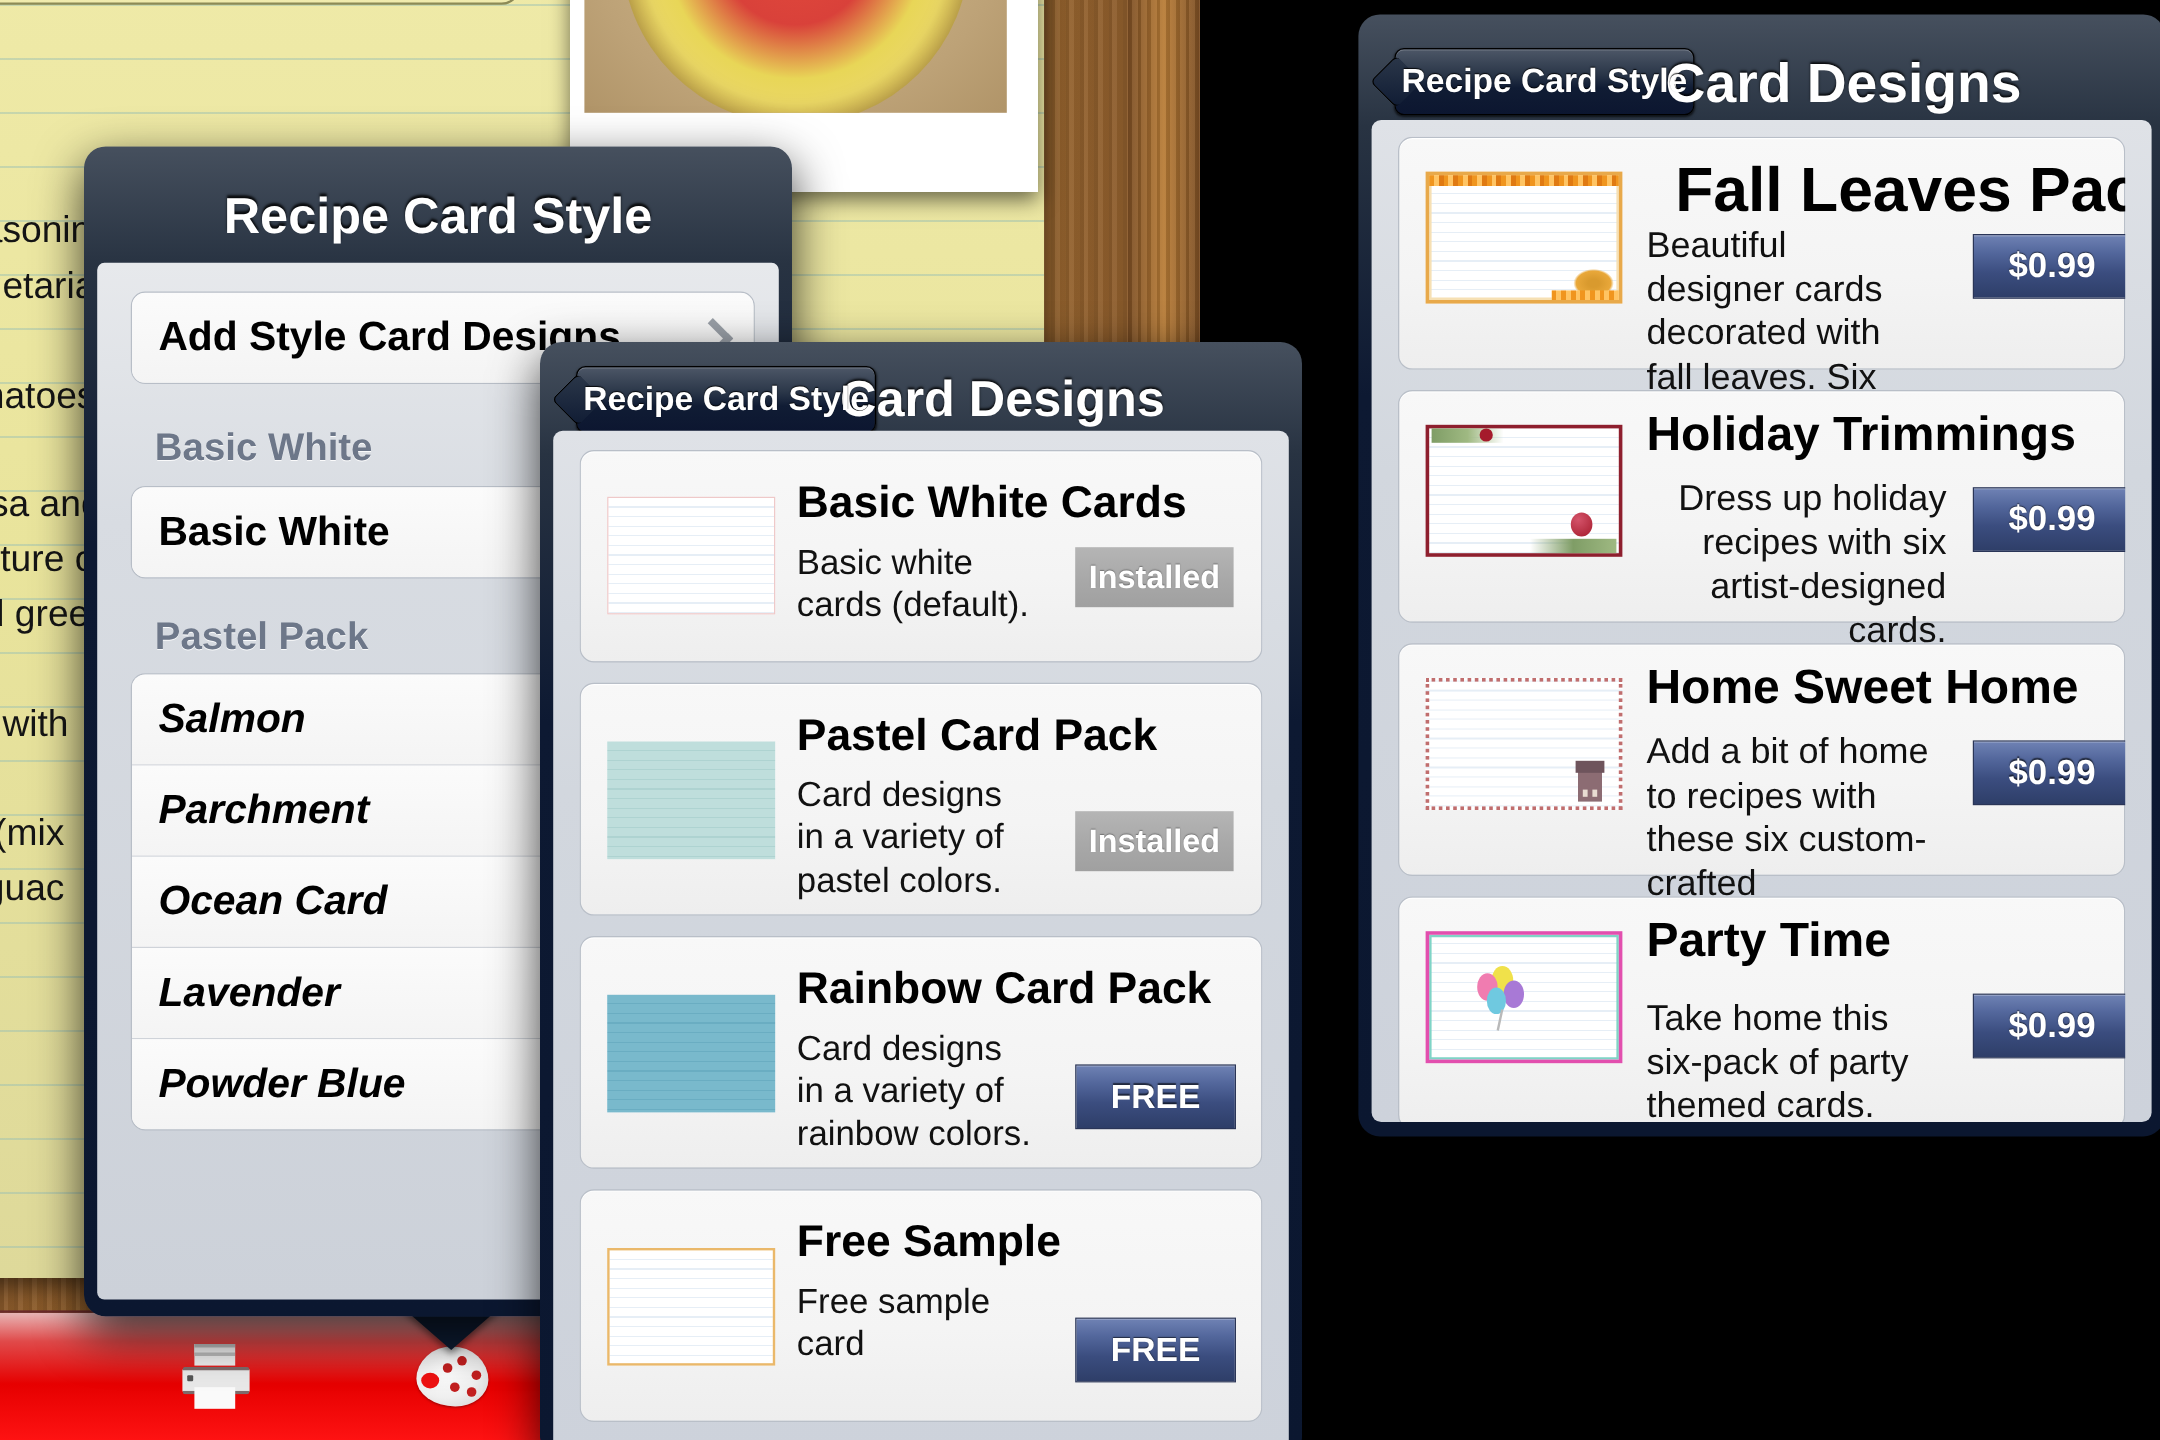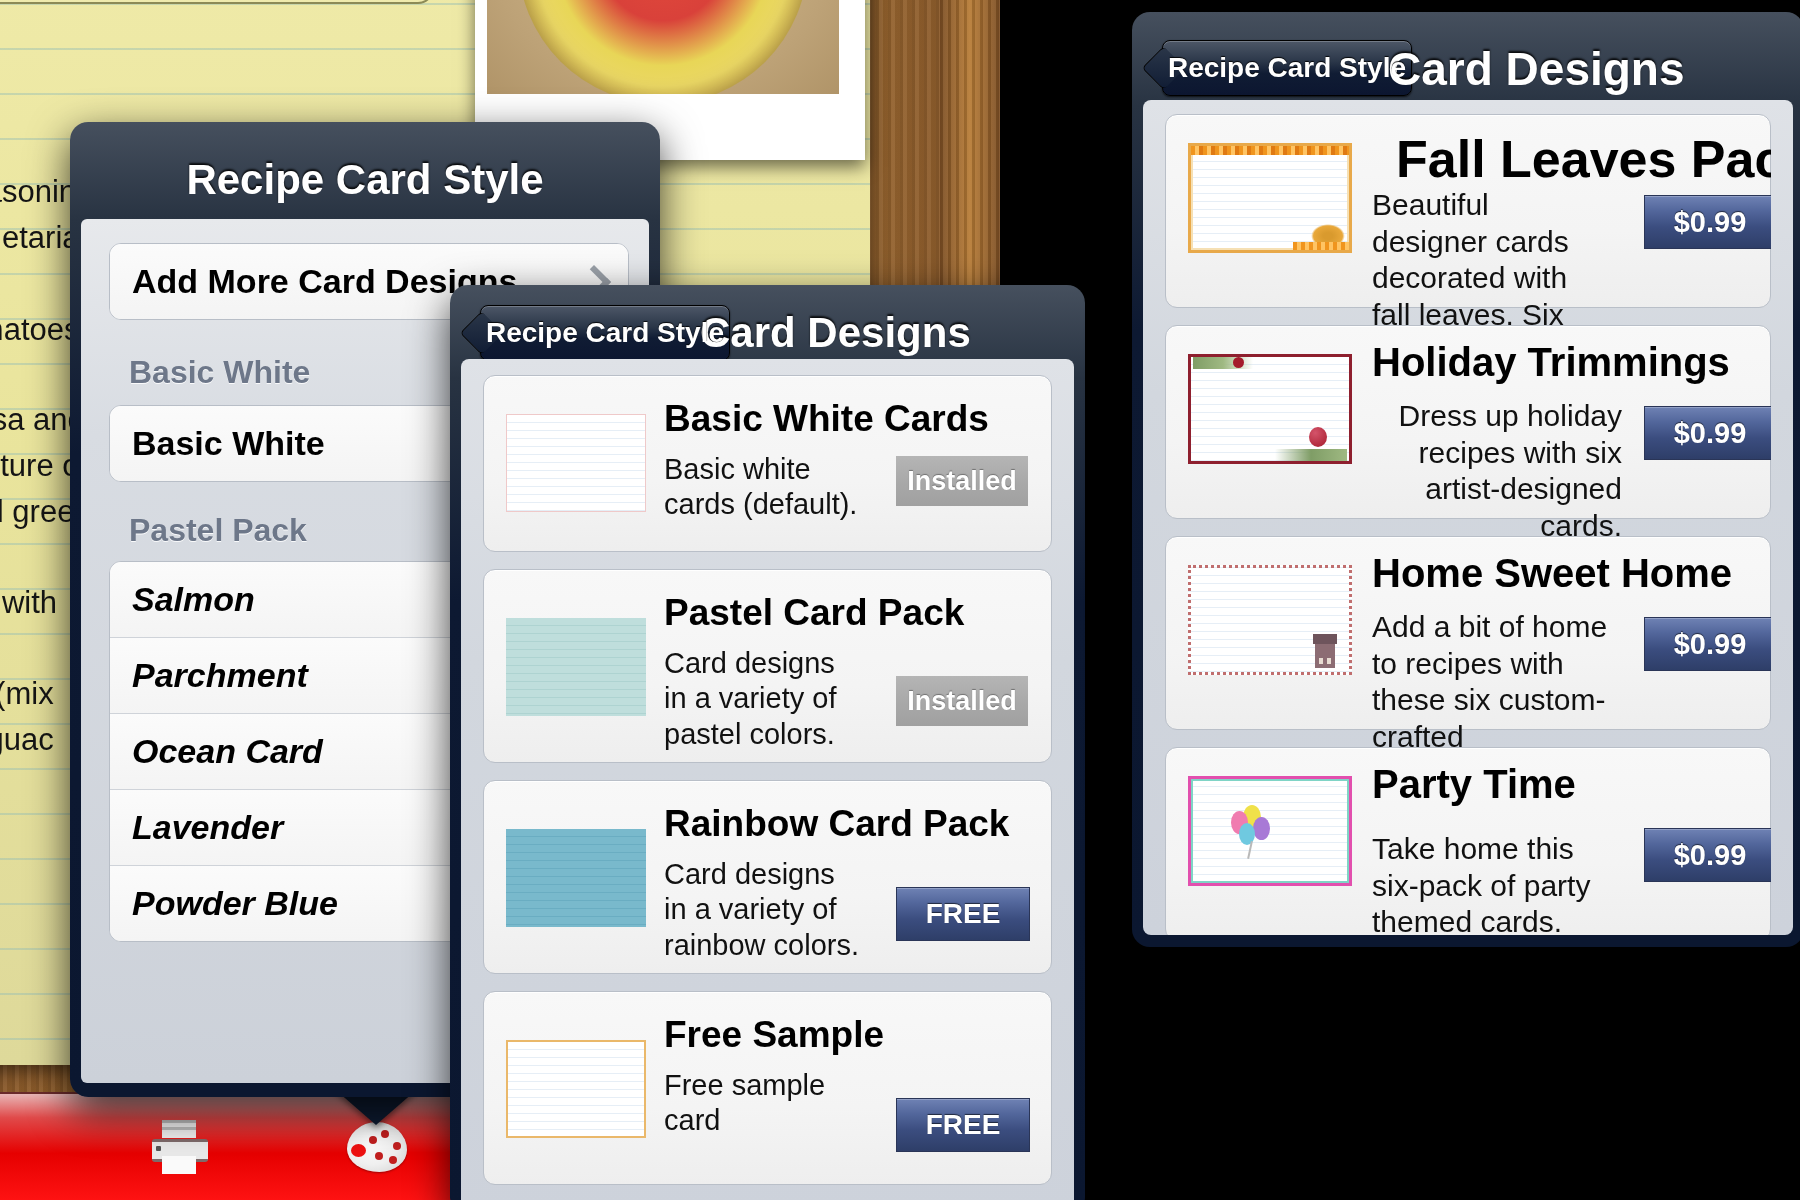--- a/index.html
+++ b/index.html
@@ -248,21 +248,21 @@
   </div>
   <div class="popover-tail"></div>
 </div>
 
 <div class="panel" id="popover-style">
   <div class="nav-title" style="top:34px;font-size:42px;">Recipe Card Style</div>
   <div class="panel-inner">
 
     <div class="list-group" style="top:24px;left:28px;right:20px;">
       <div class="list-row">
-        <span class="list-row-label">Add More Card Designs</span>
+        <span class="list-row-label">Add Style Card Designs</span>
         <span class="chevron"></span>
       </div>
     </div>
 
     <div class="section-hdr" style="top:122px;">
       <span>Basic White</span>
     </div>
     <div class="list-group" style="top:186px;left:28px;right:20px;">
       <div class="list-row">
         <span class="list-row-label">Basic White</span>

